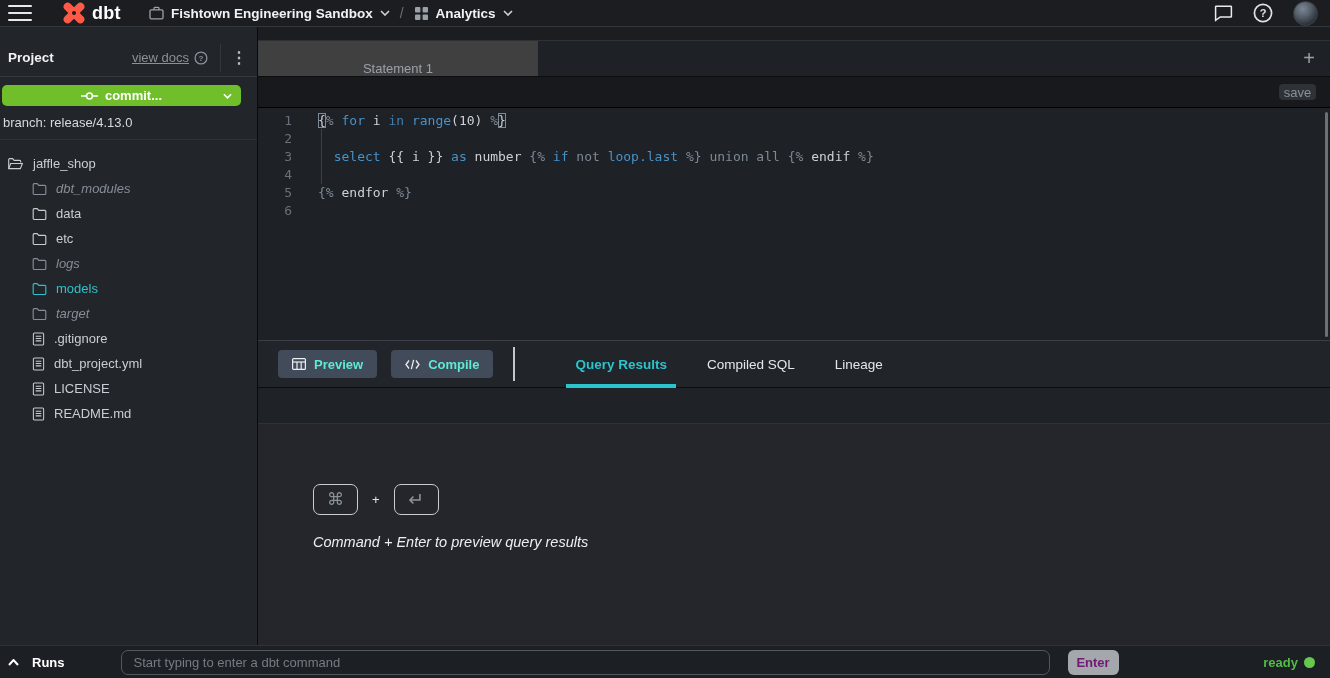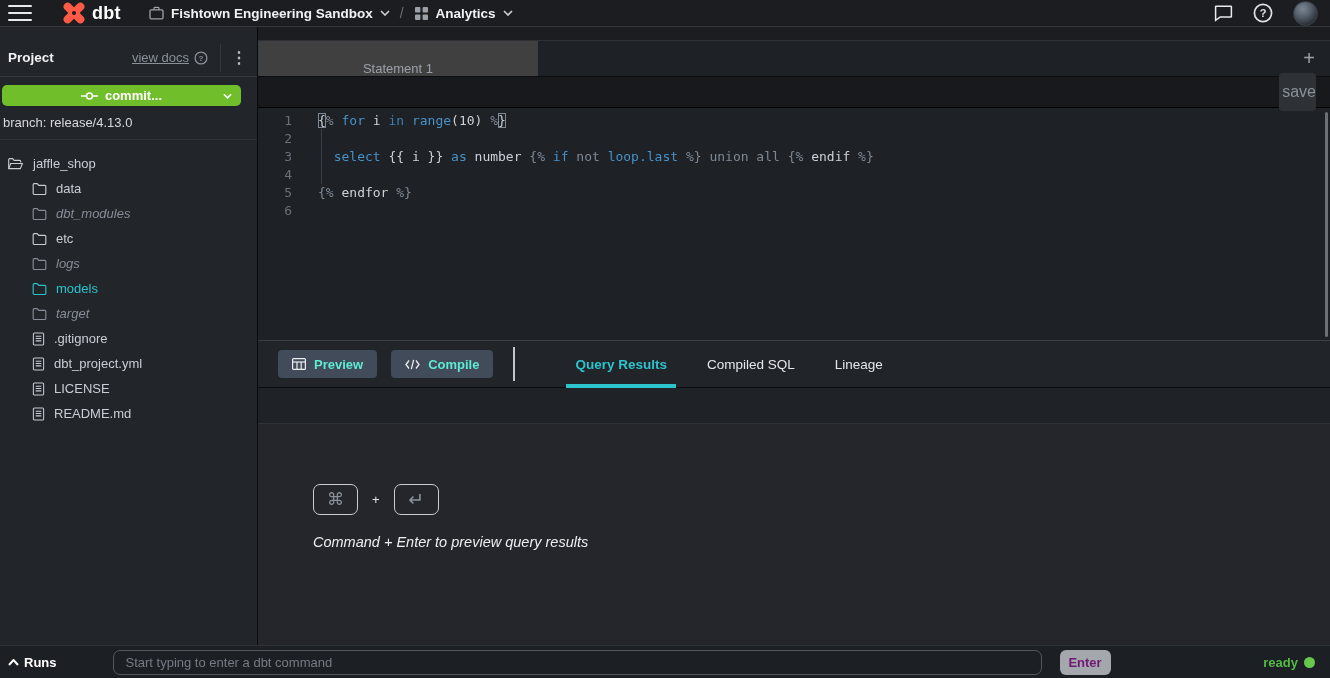--- a/index.html
+++ b/index.html
@@ -50,22 +50,22 @@
   .editor-col { flex:1; display:flex; flex-direction:column; background:#1e2126; min-width:0; }
   .tabstrip-pad { height:13px; background:#1b1d21; flex:none; }
   .tabbar { height:37px; flex:none; background:#1e2125; border-top:1px solid #2e3136;
     border-bottom:1px solid #0c0d0f; display:flex; align-items:stretch; }
   .tab { width:280px; background:#404040; border-left:1px solid #3a3d42; border-right:1px solid #3a3d42;
     display:flex; align-items:flex-end; justify-content:center; font-size:13px; color:#99a0a7; cursor:pointer; }
   .tab-plus { margin-left:auto; width:42px; display:flex; align-items:center; justify-content:center;
     color:#9aa1a8; font-size:20px; font-weight:400; cursor:pointer; }
   .save-row { height:31px; flex:none; background:#17191d; border-bottom:1px solid #000;
     display:flex; align-items:center; justify-content:flex-end; padding-right:14px; }
-  .save-btn { width:37px; height:38px; background:#2e3237; border-radius:4px; color:#8a9199;
-    font-size:16px; display:flex; align-items:center; justify-content:flex-end; cursor:pointer; }
+  .save-btn { width:37px; height:16px; background:#2e3237; border-radius:4px; color:#8a9199;
+    font-size:13px; display:flex; align-items:center; justify-content:center; cursor:pointer; }
   .code { flex:1; position:relative; padding-top:4px; overflow:hidden;
     font-family:"DejaVu Sans Mono", monospace; font-size:13px; line-height:18px; }
   .code-row { display:flex; height:18px; }
   .gutter { width:34px; flex:none; text-align:right; color:#69707a; }
   .code-text { padding-left:26px; white-space:pre; }
   .tk-g  { color:#7d8995; }
   .tk-b  { color:#4792c8; }
   .tk-b2 { color:#3f7fb0; }
   .tk-w  { color:#ccd2d8; }
   .tk-brk{ color:#ccd2d8; outline:1px solid #7d8995; outline-offset:-1px; }
@@ -89,21 +89,21 @@
   .panel-content { flex:1; background:#24262b; padding:60px 0 0 55px; }
   .hint-keys { display:flex; align-items:center; gap:14px; }
   .key { width:45px; height:31px; border:1.5px solid #c9ccd0; border-radius:7px;
     display:flex; align-items:center; justify-content:center; color:#8a9199; font-size:17px; }
   .key.enter { font-size:19px; }
   .hint-plus { color:#e4e7ea; font-size:13px; }
   .hint-caption { margin-top:19px; font-style:italic; font-size:14.5px; color:#eceef0; }
   
   .statusbar { position:absolute; bottom:0; left:0; right:0; height:33px; background:#1c1f24;
     border-top:1px solid #2e3136; display:flex; align-items:center; padding:0 15px 0 8px; }
-  .runs { display:flex; align-items:center; gap:5px; font-size:13px; font-weight:700; color:#fff; cursor:pointer; }
+  .runs { display:flex; align-items:center; gap:13px; font-size:13px; font-weight:700; color:#fff; cursor:pointer; }
   .cmd-input { width:929px; flex:none; height:25px; margin-left:56px; background:transparent;
     border:1px solid #53575e; border-radius:7px; color:#d4d8dc; font-size:13px; padding:0 12px; outline:none;
     font-family:"Liberation Sans", sans-serif; }
   .cmd-input::placeholder { color:#767c84; }
   .enter-btn { width:51px; height:25px; margin-left:18px; background:#a4a7ac; border-radius:6px;
     color:#701a75; font-weight:700; font-size:13px; display:flex; align-items:center; justify-content:center; cursor:pointer; }
   .ready { margin-left:auto; display:flex; align-items:center; gap:6px; color:#53bb46; font-size:13px; font-weight:700; }
   .ready-dot { width:11px; height:11px; border-radius:50%; background:#66c84f; }
 </style>
 </head>
@@ -197,31 +197,31 @@
     <div class="file-tree">
         <div class="tree-item lvl0">
           <svg width="17" height="13" viewBox="0 0 17 14">
             <g fill="none" stroke="currentColor" stroke-width="1.2">
               <path d="M1.2 12.5V2.8c0-.6.5-1.1 1.1-1.1h3.1l1.6 1.9h6c.6 0 1.1.5 1.1 1.1v1.2"></path>
               <path d="M1.2 12.5l2.1-5.5h12.6l-2.2 5.5z"></path>
             </g>
           </svg>
           <span>jaffle_shop</span>
         </div>
+        <div class="tree-item lvl1 muted-italic">
+          <svg width="15" height="13" viewBox="0 0 16 14">
+            <path fill="none" stroke="currentColor" stroke-width="1.2" d="M1.2 12.3V2.8c0-.6.5-1.1 1.1-1.1h3.2l1.7 1.9h6.5c.6 0 1.1.5 1.1 1.1v7.6c0 .6-.5 1.1-1.1 1.1H2.3c-.6 0-1.1-.5-1.1-1.1z"></path>
+          </svg>
+          <span>dbt_modules</span>
+        </div>
         <div class="tree-item lvl1">
           <svg width="15" height="13" viewBox="0 0 16 14">
             <path fill="none" stroke="currentColor" stroke-width="1.2" d="M1.2 12.3V2.8c0-.6.5-1.1 1.1-1.1h3.2l1.7 1.9h6.5c.6 0 1.1.5 1.1 1.1v7.6c0 .6-.5 1.1-1.1 1.1H2.3c-.6 0-1.1-.5-1.1-1.1z"></path>
           </svg>
           <span>data</span>
-        </div>
-        <div class="tree-item lvl1 muted-italic">
-          <svg width="15" height="13" viewBox="0 0 16 14">
-            <path fill="none" stroke="currentColor" stroke-width="1.2" d="M1.2 12.3V2.8c0-.6.5-1.1 1.1-1.1h3.2l1.7 1.9h6.5c.6 0 1.1.5 1.1 1.1v7.6c0 .6-.5 1.1-1.1 1.1H2.3c-.6 0-1.1-.5-1.1-1.1z"></path>
-          </svg>
-          <span>dbt_modules</span>
         </div>
         <div class="tree-item lvl1">
           <svg width="15" height="13" viewBox="0 0 16 14">
             <path fill="none" stroke="currentColor" stroke-width="1.2" d="M1.2 12.3V2.8c0-.6.5-1.1 1.1-1.1h3.2l1.7 1.9h6.5c.6 0 1.1.5 1.1 1.1v7.6c0 .6-.5 1.1-1.1 1.1H2.3c-.6 0-1.1-.5-1.1-1.1z"></path>
           </svg>
           <span>etc</span>
         </div>
         <div class="tree-item lvl1 muted-italic">
           <svg width="15" height="13" viewBox="0 0 16 14">
             <path fill="none" stroke="currentColor" stroke-width="1.2" d="M1.2 12.3V2.8c0-.6.5-1.1 1.1-1.1h3.2l1.7 1.9h6.5c.6 0 1.1.5 1.1 1.1v7.6c0 .6-.5 1.1-1.1 1.1H2.3c-.6 0-1.1-.5-1.1-1.1z"></path>

